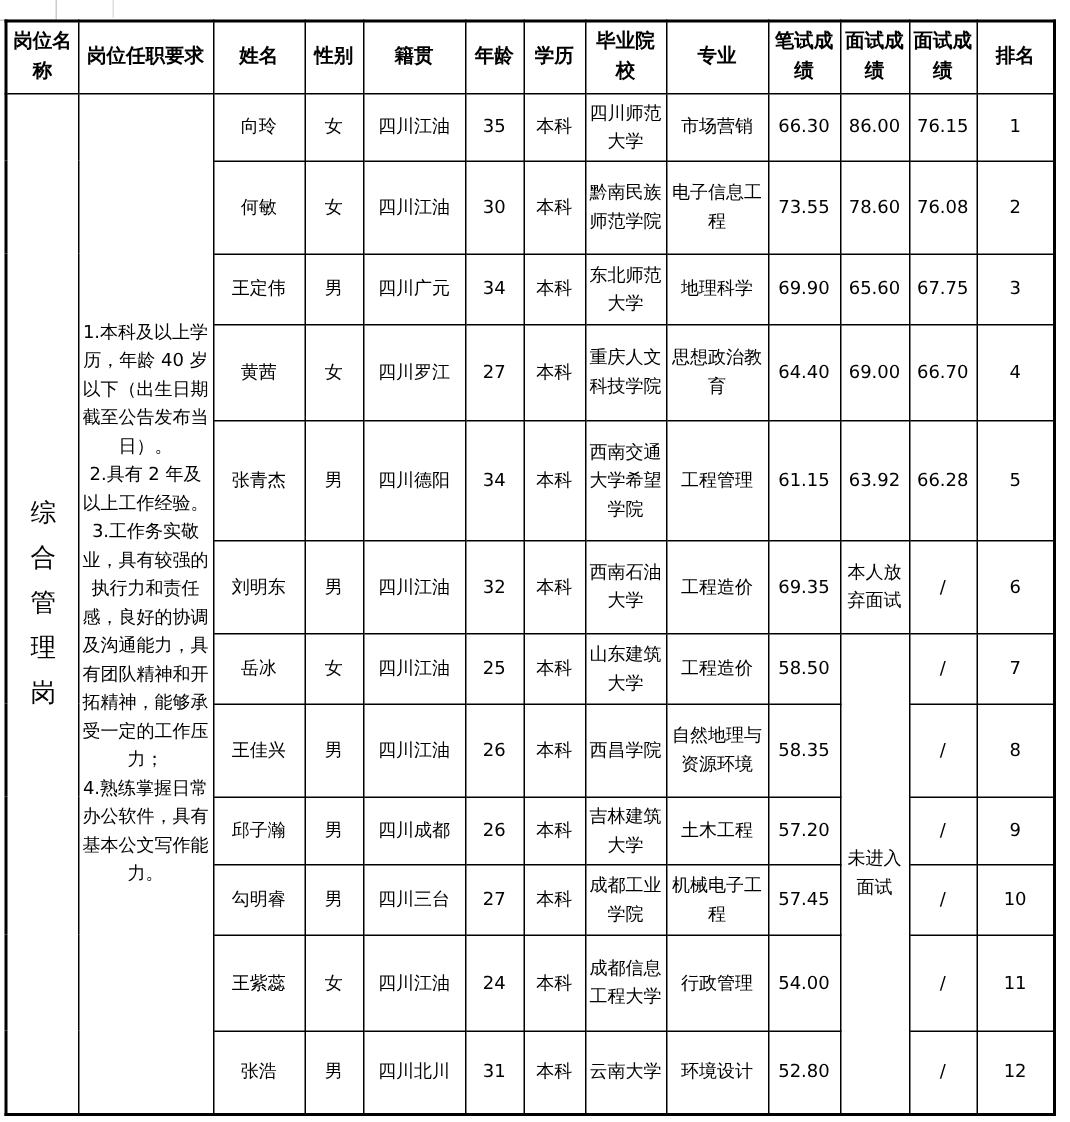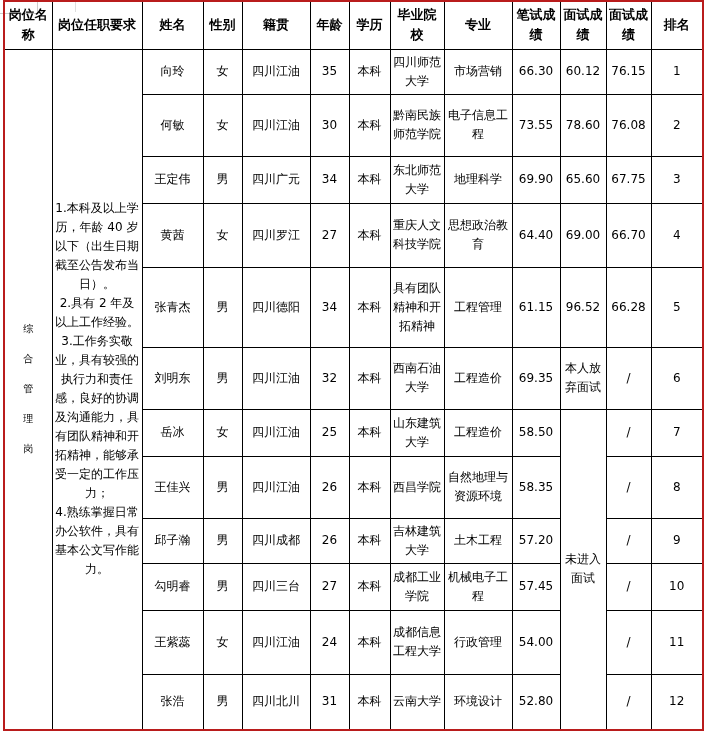--- a/index.html
+++ b/index.html
@@ -25,25 +25,25 @@
     border-bottom: 1px solid #cccccc;
   }
   .artifact-tick {
     position: absolute;
     left: 75px; top: 0;
     width: 0; height: 12px;
     border-left: 1px solid #dddddd;
   }
   table.results {
     position: absolute;
-    left: 3px; top: 0;
+    left: 3px; top: 13px;
     border-collapse: collapse;
     table-layout: fixed;
     width: 620px;
-    border: 2px solid #b91c1c;
+    border: 2px solid #000000;
   }
   table.results th, table.results td {
     border: 1px solid #000000;
     text-align: center;
     vertical-align: middle;
     padding: 1px 2px;
     font-size: 12px;
     line-height: 19px;
     overflow: hidden;
     word-break: break-all;
@@ -64,21 +64,21 @@
   tr.r7  { height: 62px; padding-left: 36px; }
   tr.r8  { height: 45px; margin-top: 44px; }
   tr.r9  { height: 47px; }
   tr.r10 { height: 64px; padding-left: 28px; }
   tr.r11 { height: 56px; }
   .vtext {
     width: 16px;
     margin: 0 auto;
     word-break: break-all;
     line-height: 30px;
-    font-size: 10px;
+    font-size: 17px;
     text-align: center;
   }
   td.req {
     text-align: left;
     font-size: 12px;
     line-height: 26px;
     padding: 4px 6px;
     white-space: pre-wrap;
   }
 </style>
@@ -132,21 +132,21 @@
 3.工作务实敬业，具有较强的执行力和责任感，良好的协调及沟通能力，具有团队精神和开拓精神，能够承受一定的工作压力；
 4.熟练掌握日常办公软件，具有基本公文写作能力。</td>
       <td>向玲</td>
       <td>女</td>
       <td>四川江油</td>
       <td>35</td>
       <td>本科</td>
       <td>四川师范大学</td>
       <td>市场营销</td>
       <td>66.30</td>
-      <td>60.12</td>
+      <td>86.00</td>
       <td>76.15</td>
       <td>1</td>
     </tr>
 
     <tr class="r1">
       <td>何敏</td>
       <td>女</td>
       <td>四川江油</td>
       <td>30</td>
       <td>本科</td>
@@ -185,24 +185,24 @@
       <td>66.70</td>
       <td>4</td>
     </tr>
 
     <tr class="r4">
       <td>张青杰</td>
       <td>男</td>
       <td>四川德阳</td>
       <td>34</td>
       <td>本科</td>
-      <td>具有团队精神和开拓精神</td>
+      <td>西南交通大学希望学院</td>
       <td>工程管理</td>
       <td>61.15</td>
-      <td>96.52</td>
+      <td>63.92</td>
       <td>66.28</td>
       <td>5</td>
     </tr>
 
     <tr class="r5">
       <td>刘明东</td>
       <td>男</td>
       <td>四川江油</td>
       <td>32</td>
       <td>本科</td>

